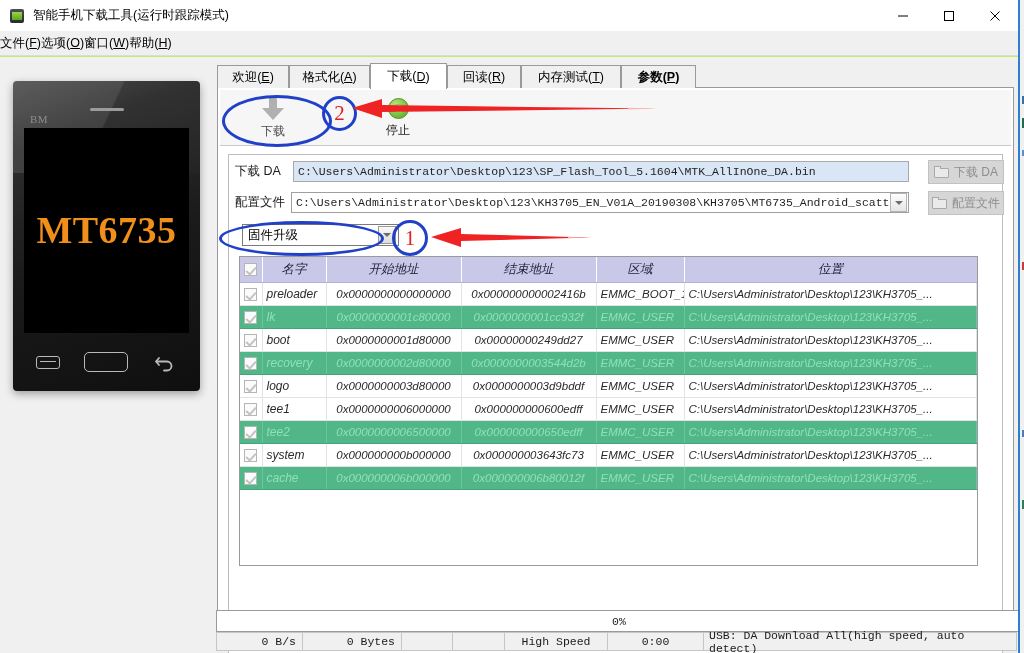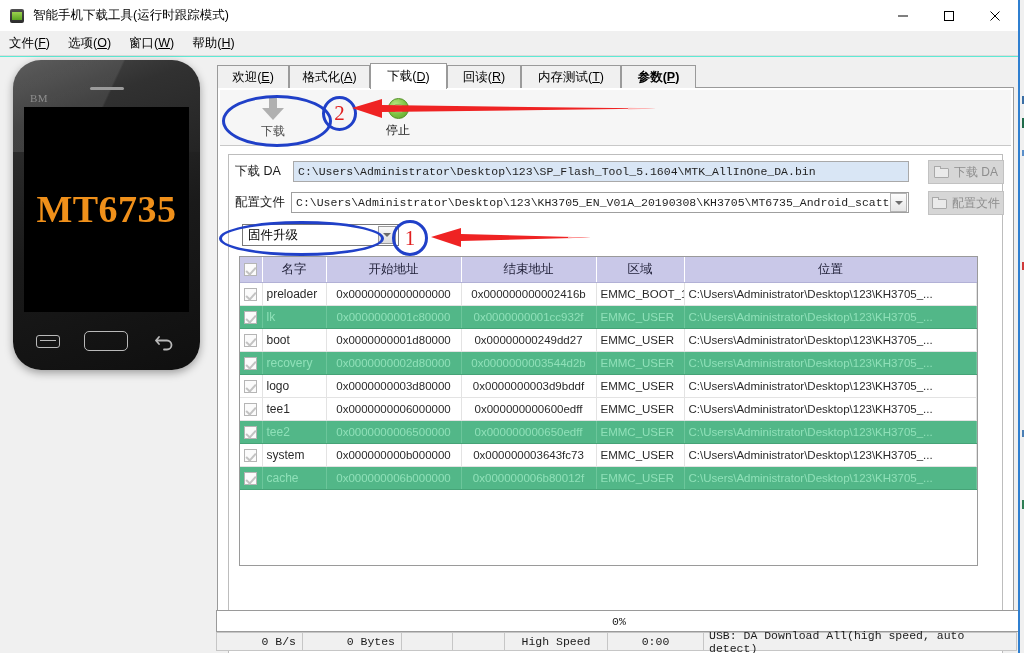--- a/index.html
+++ b/index.html
@@ -6,21 +6,21 @@
   html, body {
     margin: 0; padding: 0;
     width: 1024px; height: 653px;
     overflow: hidden;
     background: #f0f0f0;
     font-family: "Liberation Sans", "DejaVu Sans", sans-serif;
   }
   #app {
     position: relative;
     width: 1024px; height: 653px;
-    background: #5eead4;
+    background: #bef264;
   }
 
   
   .titlebar {
     position: absolute; left: 0; top: 0; width: 1018px; height: 31px;
     background: #ffffff;
     display: flex; align-items: center;
   }
   .title-icon {
     width: 16px; height: 16px; margin-left: 9px; margin-right: 8px;
@@ -49,32 +49,32 @@
   .wc svg { display: block; }
 
   
   .menubar {
     position: absolute; left: 0; top: 31px; width: 1018px; height: 25px;
     background: #f0f0f0;
     display: flex; align-items: center;
     border-bottom: 1px solid #dcdcdc;
   }
   .menu-item {
-    font-size: 12.5px; color: #000; padding: 2px 9px; white-space: nowrap;
+    font-size: 12.5px; color: #000; padding: 2px 0; white-space: nowrap;
   }
   .menu-item .acc { text-decoration: underline; }
 
   
   .leftpanel {
     position: absolute; left: 0; top: 57px; width: 213px; height: 596px;
     background: #f0f0f0;
   }
   .phone {
-    position: absolute; left: 13px; top: 3px; width: 187px; height: 310px;
-    border-radius: 28px;
+    position: absolute; left: 13px; top: 24px; width: 187px; height: 310px;
+    border-radius: 4px;
     background: linear-gradient(160deg,#4a4a4a 0%, #2e2e2e 18%, #1a1a1a 55%, #0f0f0f 100%);
     box-shadow: 0 3px 9px rgba(0,0,0,0.35);
     overflow: hidden;
   }
   .phone-gloss {
     position: absolute; left: 0; top: 0; width: 100%; height: 92px;
     background: linear-gradient(115deg, rgba(255,255,255,0.10) 0%, rgba(255,255,255,0.10) 48%, rgba(255,255,255,0.015) 49%, rgba(255,255,255,0.015) 100%);
   }
   .phone-speaker {
     position: absolute; left: 50%; top: 27px; transform: translateX(-50%);
@@ -247,21 +247,21 @@
     border-radius: 1px 1px 0 0;
   }
 
   
   .tablewrap {
     position: absolute; left: 10px; top: 194px; width: 739px; height: 310px;
     border: 1px solid #9a9a9a; background: #fff; overflow: hidden;
   }
   table.parts {
     border-collapse: collapse; width: 100%; table-layout: fixed;
-    font-size: 12px; color: #2a2a2a;
+    font-size: 12px; color: #2a2a2a; font-style: italic;
   }
   table.parts th {
     background: #c9c8e8; color: #22223a; font-weight: normal;
     height: 25px; border-right: 1px solid #ffffff; border-bottom: 1px solid #b2b1d6;
     font-size: 12.5px; text-align: center;
   }
   table.parts td {
     height: 23px; border-right: 1px solid #e3e3e3; border-bottom: 1px solid #e3e3e3;
     padding: 0 4px; white-space: nowrap; overflow: hidden;
   }

